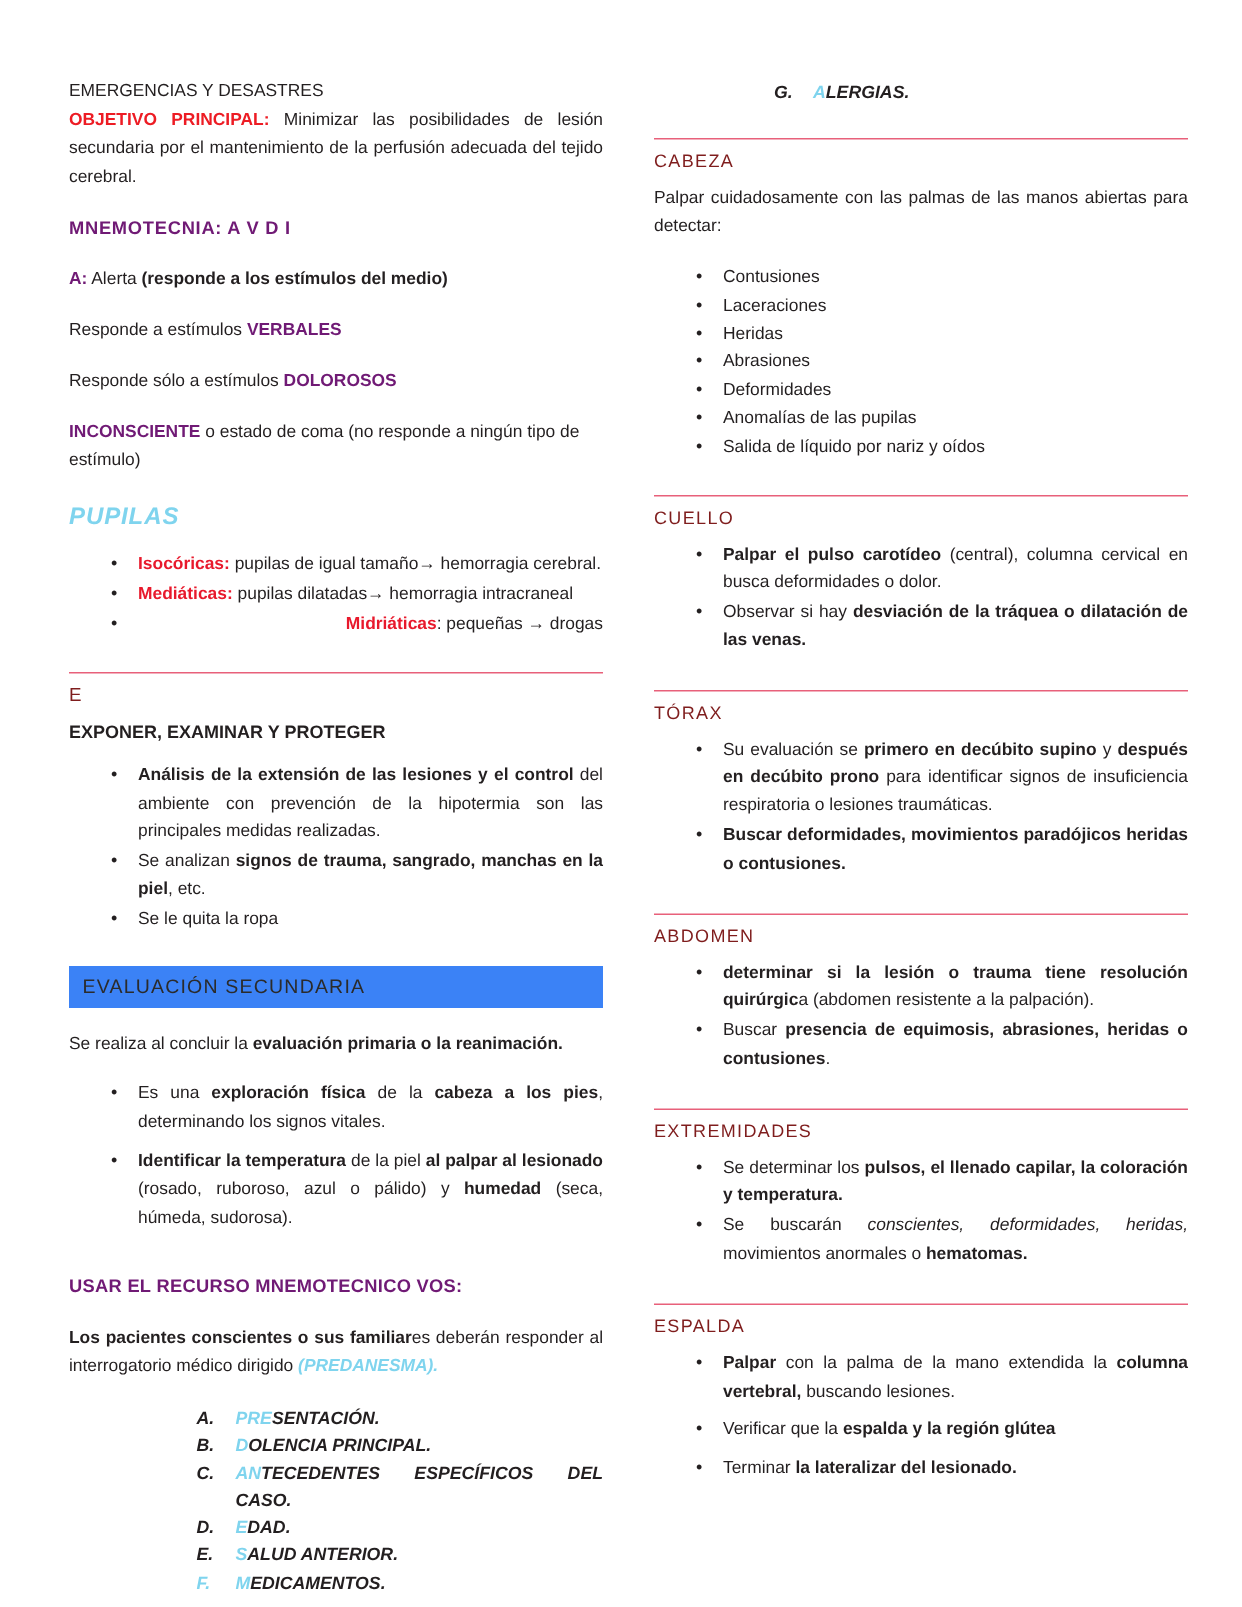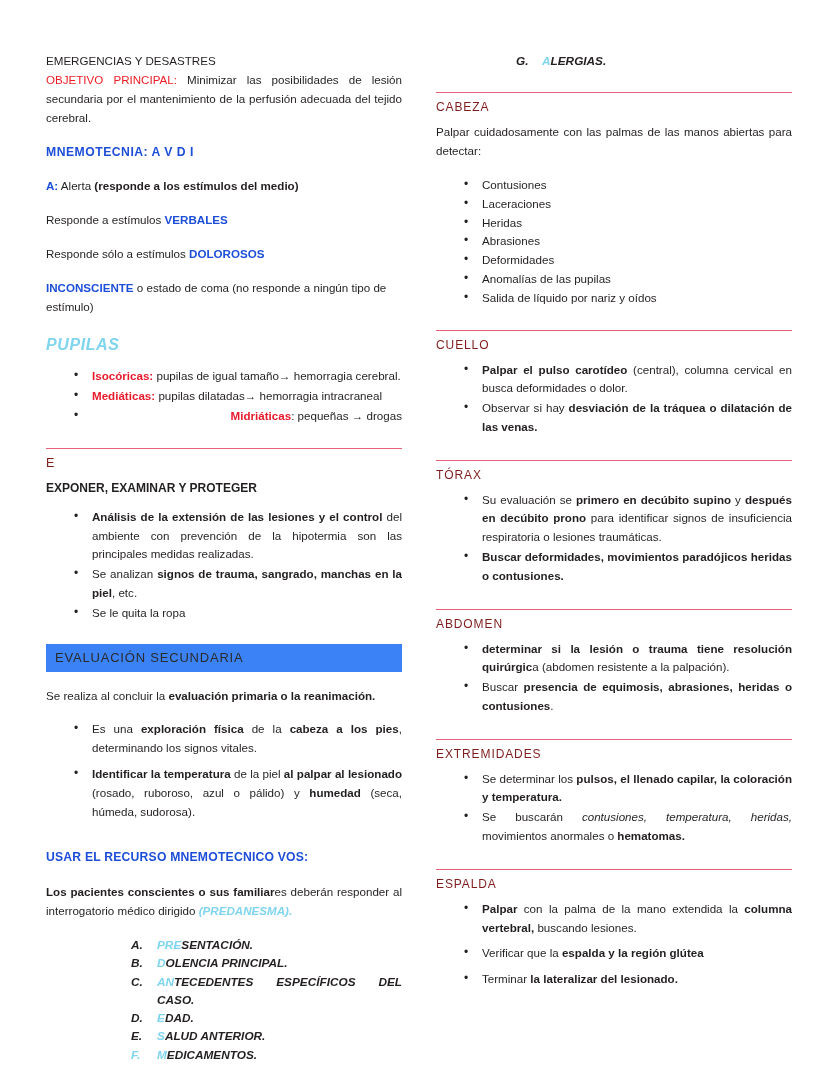--- a/index.html
+++ b/index.html
@@ -38,23 +38,23 @@
   .body-text {
     font-size: 11.6px;
     line-height: 1.63;
     color: #231f20;
   }
   .gap-sm { height: 9px; }
   .gap-md { height: 15px; }
   .gap-lg { height: 20px; }
 
   
-  .red      { color: #ed1c24; font-weight: normal; }
+  .red      { color: #ed1c24; font-weight: bold; }
   .redlbl   { color: #e8192c; font-weight: bold; }
-  .orange   { color: #1d4ed8; font-weight: bold; }
+  .orange   { color: #701a75; font-weight: bold; }
   .blue     { color: #7fd4ee; font-weight: bold; }
   .bold     { font-weight: bold; }
   .ital     { font-style: italic; }
 
   
   .sec-head {
     border-top: 1.3px solid #e8607a;
     padding-top: 7px;
     margin-top: 2px;
     font-size: 12px;
@@ -355,21 +355,21 @@
 
       <div class="sec-head">EXTREMIDADES</div>
 
       <div class="gap-sm"></div>
 
       <ul class="bl just">
         <li>
           <span>Se determinar los </span><span class="bold">pulsos, el llenado capilar, la coloración y temperatura.</span>
         </li>
         <li>
-          <span>Se buscarán </span><span class="ital">contusiones, temperatura, heridas,</span><span> movimientos anormales o </span><span class="bold">hematomas.</span>
+          <span>Se buscarán </span><span class="ital">conscientes, deformidades, heridas,</span><span> movimientos anormales o </span><span class="bold">hematomas.</span>
         </li>
       </ul>
 
       <div class="gap-lg"></div>
 
       <div class="sec-head">ESPALDA</div>
 
       <div class="gap-sm"></div>
 
       <ul class="bl just spaced">

